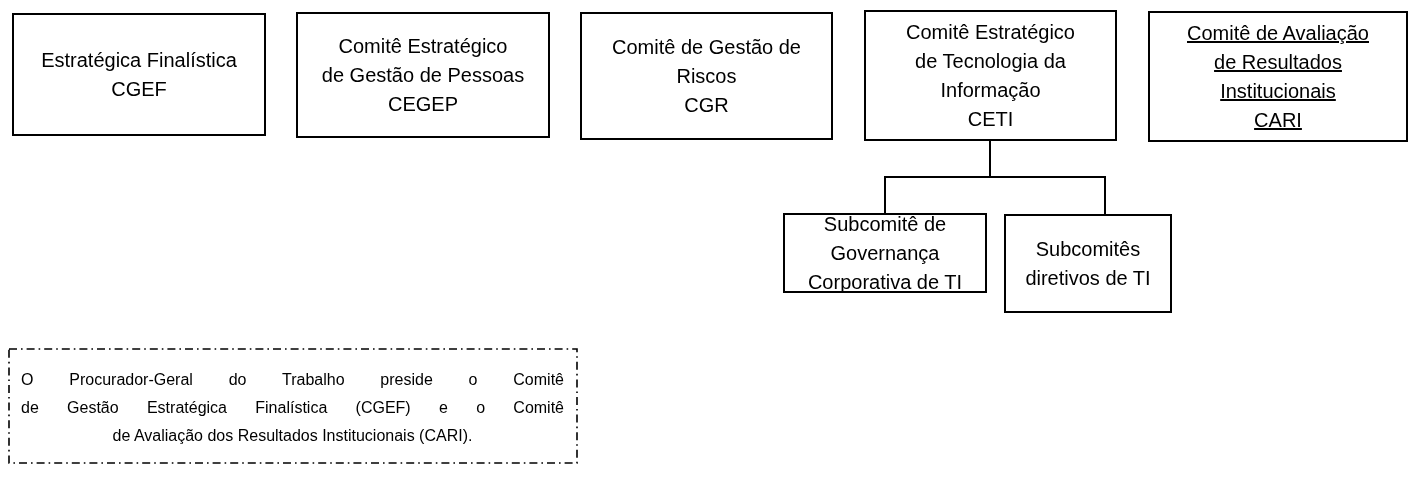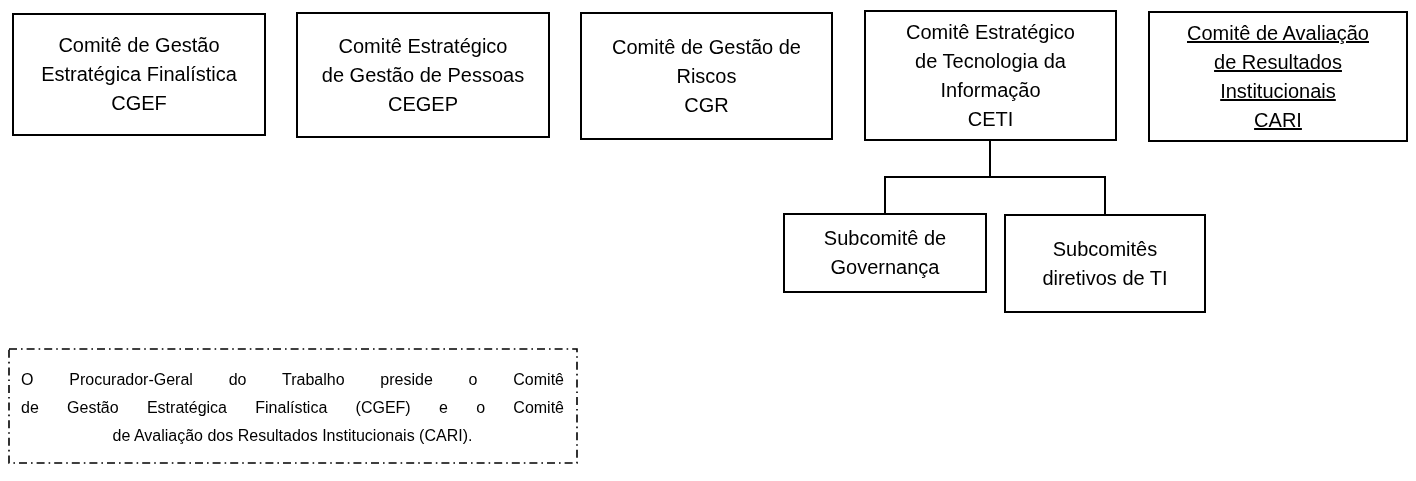--- a/index.html
+++ b/index.html
@@ -51,21 +51,20 @@
     display: block;
     text-align: center;
   }
 </style>
 </head>
 <body>
 
 <div class="canvas">
 
   <div class="box" style="left:12px; top:13px; width:254px; height:123px;">
-    <span class="line">Comitê de Gestão</span>
     <span class="line">Estratégica Finalística</span>
     <span class="line">CGEF</span>
   </div>
 
   <div class="box" style="left:296px; top:12px; width:254px; height:126px;">
     <span class="line">Comitê Estratégico</span>
     <span class="line">de Gestão de Pessoas</span>
     <span class="line">CEGEP</span>
   </div>
 
@@ -90,23 +89,24 @@
   </div>
 
   <div class="connector" style="left:989px; top:140px; width:2px; height:38px;"></div>
   <div class="connector" style="left:884px; top:176px; width:222px; height:2px;"></div>
   <div class="connector" style="left:884px; top:177px; width:2px; height:37px;"></div>
   <div class="connector" style="left:1104px; top:177px; width:2px; height:38px;"></div>
 
   <div class="box" style="left:783px; top:213px; width:204px; height:80px;">
     <span class="line">Subcomitê de</span>
     <span class="line">Governança</span>
+    <span class="line">Corporativa de TI</span>
   </div>
 
-  <div class="box" style="left:1004px; top:214px; width:202px; height:99px;">
+  <div class="box" style="left:1004px; top:214px; width:168px; height:99px;">
     <span class="line">Subcomitês</span>
     <span class="line">diretivos de TI</span>
   </div>
 
   <svg class="note-border" width="570" height="116" aria-hidden="true">
     <rect x="1" y="1" width="568" height="114" fill="none" stroke="#000000" stroke-width="1.6" stroke-dasharray="8 4 1.6 4"></rect>
   </svg>
 
   <div class="note-text">
     <span class="jline">O Procurador-Geral do Trabalho preside o Comitê</span>

